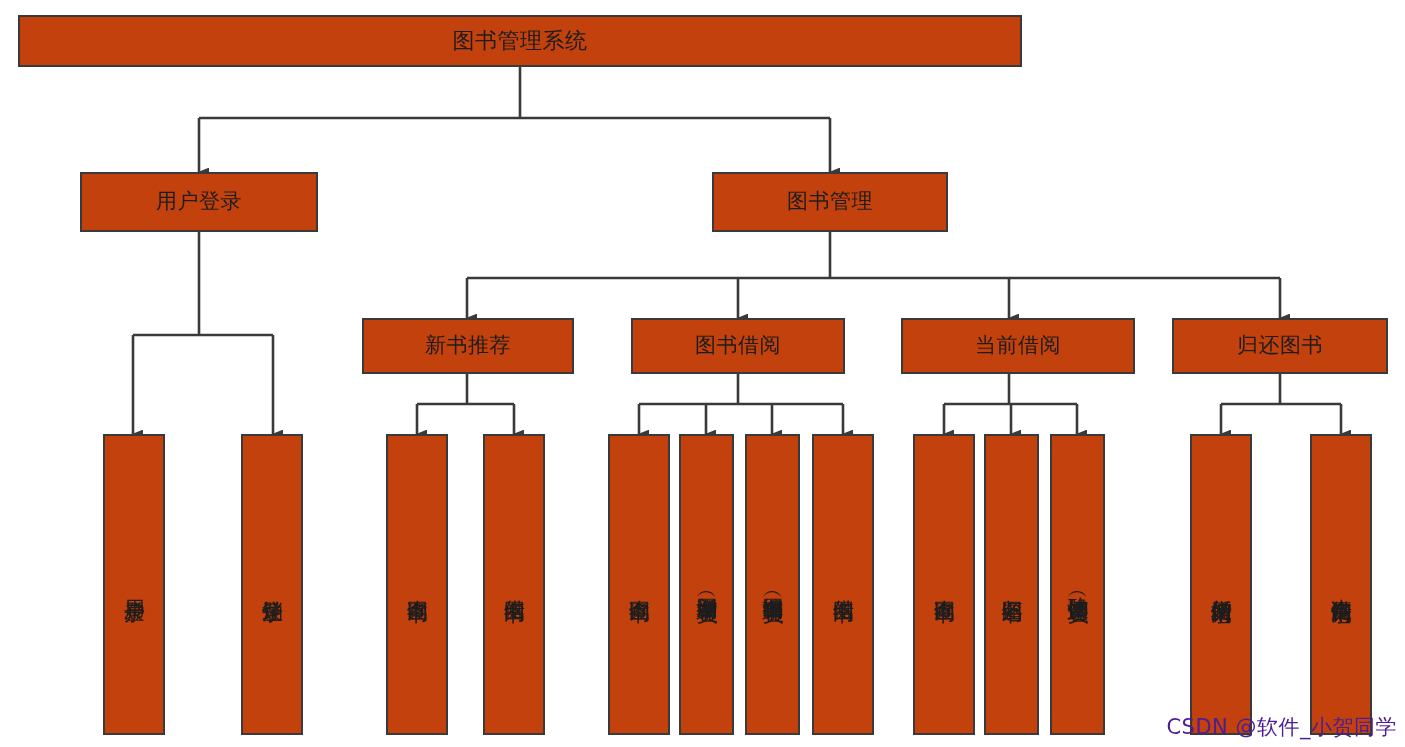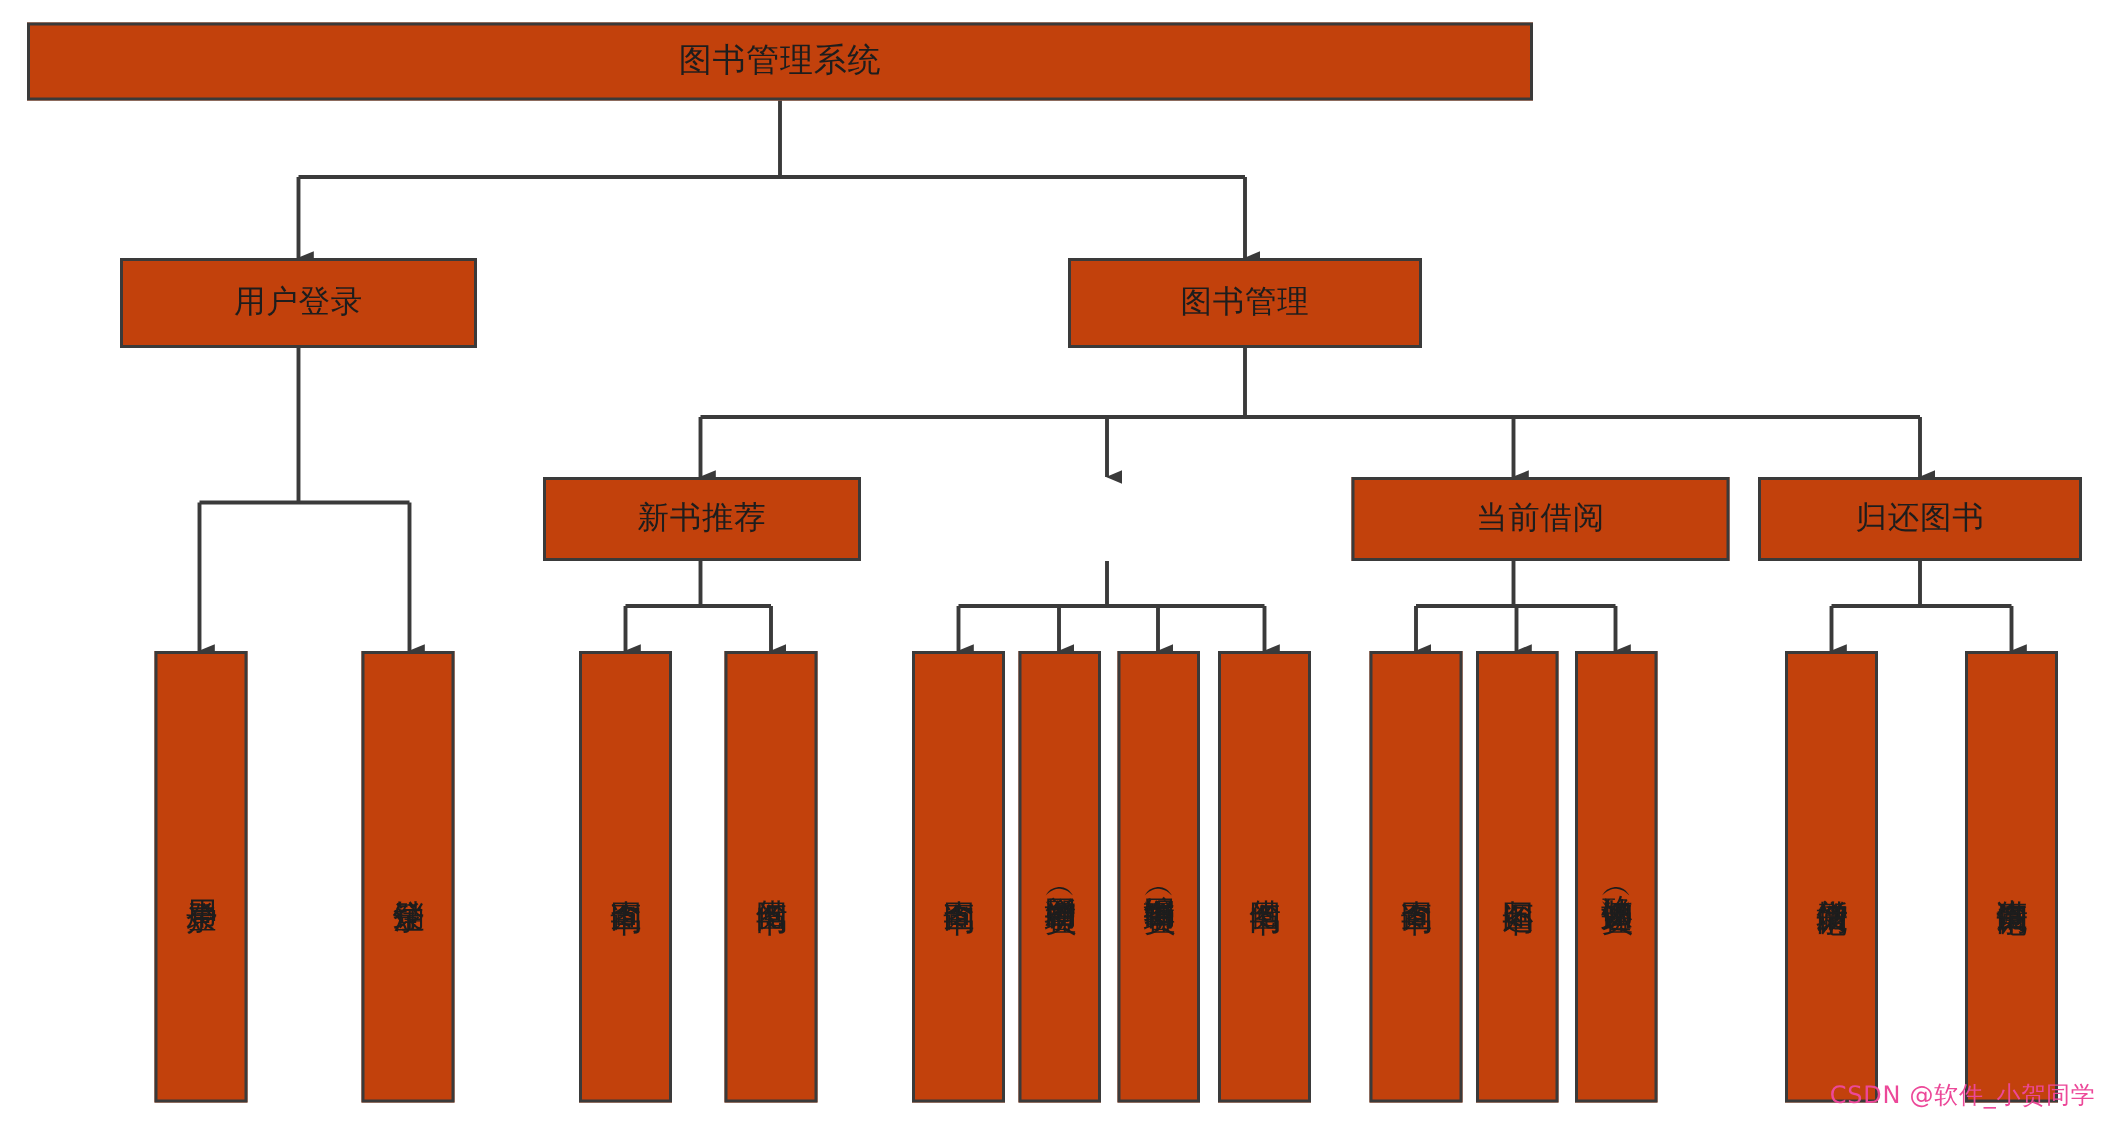--- a/index.html
+++ b/index.html
@@ -52,22 +52,22 @@
     letter-spacing: 1px;
     white-space: nowrap;
   }
   #root-node .node-label-h {
     font-size: 22px;
   }
   .watermark {
     position: absolute;
     right: 8px;
     bottom: 6px;
-    font-size: 16px;
-    color: #ec4899;
+    font-size: 21px;
+    color: #4c1d95;
     letter-spacing: 0.5px;
     white-space: nowrap;
   }
 </style>
 </head>
 <body>
 
 <div id="diagram-root">
 
   <svg id="tree-svg" viewBox="0 0 1405 747" xmlns="http://www.w3.org/2000/svg">
@@ -141,22 +141,25 @@
   </div>
 
   <div class="node-box" style="left:362px; top:318px; width:212px; height:56px;">
     <span class="node-label-h">新书推荐</span>
   </div>
 
   <div class="node-box" style="left:712px; top:172px; width:236px; height:60px;">
     <span class="node-label-h">图书管理</span>
   </div>
 
-
-  <div class="node-box" style="left:901px; top:318px; width:252px; height:56px;">
+  <div class="node-box" style="left:631px; top:318px; width:214px; height:56px;">
+    <span class="node-label-h">图书借阅</span>
+  </div>
+
+  <div class="node-box" style="left:901px; top:318px; width:234px; height:56px;">
     <span class="node-label-h">当前借阅</span>
   </div>
 
   <div class="node-box" style="left:1172px; top:318px; width:216px; height:56px;">
     <span class="node-label-h">归还图书</span>
   </div>
 
   <div class="node-box" style="left:103px; top:434px; width:62px; height:301px;">
     <span class="node-label-v">用户登录</span>
   </div>

